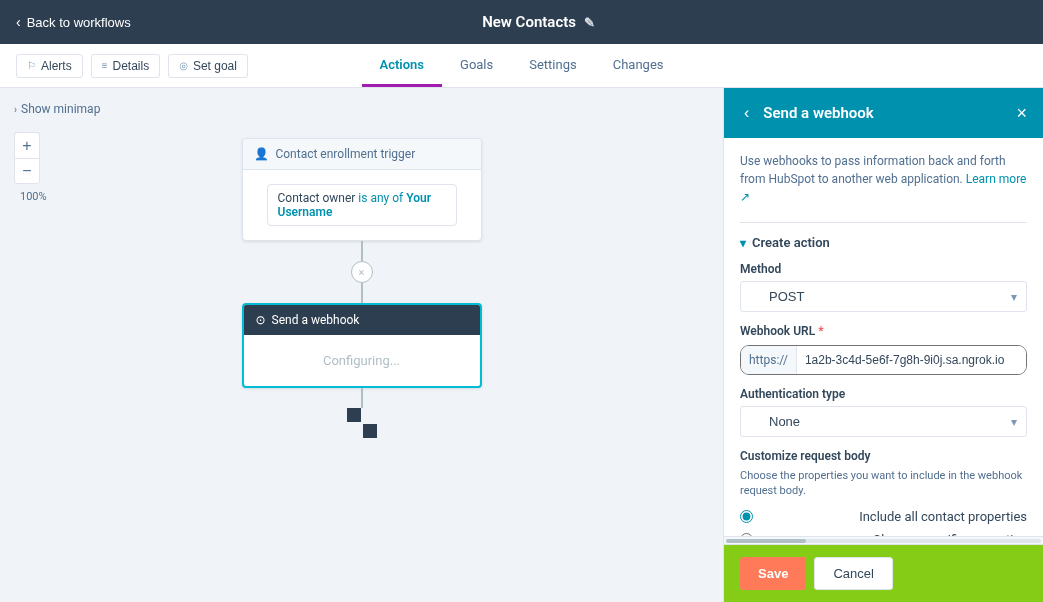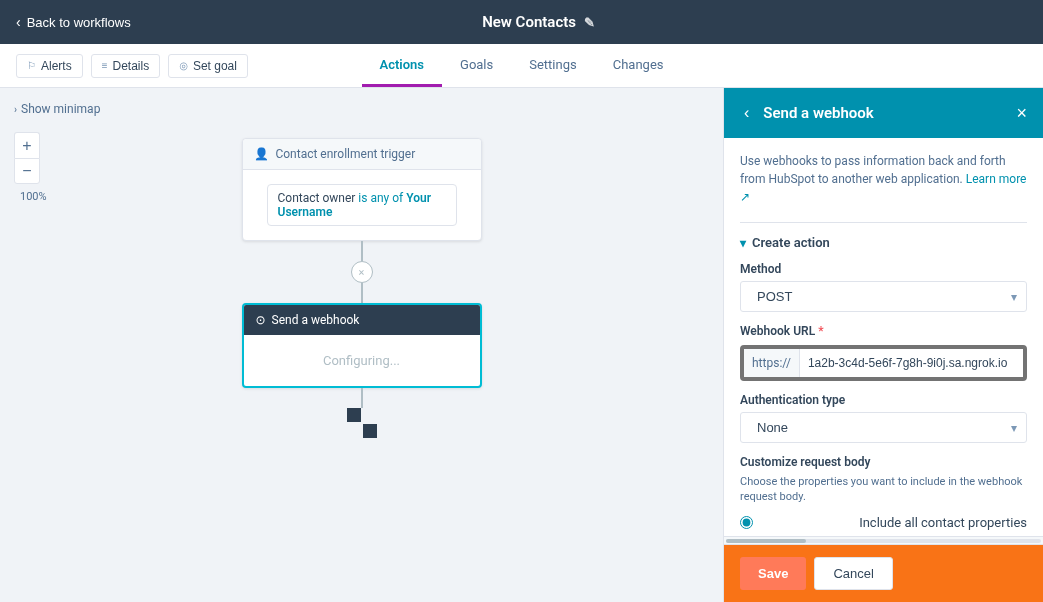--- a/index.html
+++ b/index.html
@@ -333,43 +333,43 @@
       margin-bottom: 5px;
       display: block;
     }
     .form-group { margin-bottom: 12px; }
 
     .select-wrapper {
       position: relative;
     }
     .form-select {
       width: 100%;
-      padding: 7px 30px 7px 16px;
+      padding: 7px 30px 7px 28px;
       border: 1px solid #dfe3eb;
       border-radius: 3px;
       font-size: 13px;
       color: #33475b;
       appearance: none;
       background: #fff;
       cursor: pointer;
     }
     .select-arrow {
       position: absolute;
       right: 10px;
       top: 50%;
       transform: translateY(-50%);
       color: #7c98b6;
       pointer-events: none;
       font-size: 12px;
     }
 
     .webhook-url-wrapper {
       display: flex;
-      border: 4px solid #737373;
-      border-radius: 4px;
+      border: 1px solid #737373;
+      border-radius: 9px;
       overflow: hidden;
       margin-top: 7px;
     }
     .url-prefix {
       background: #f5f8fa;
       padding: 7px 8px;
       font-size: 12px;
       color: #516f90;
       border-right: 1px solid #dfe3eb;
       white-space: nowrap;
@@ -403,21 +403,21 @@
       margin-bottom: 10px;
       line-height: 1.4;
     }
 
     
     .panel-footer {
       padding: 12px 16px;
       border-top: 1px solid #dfe3eb;
       display: flex;
       gap: 8px;
-      background: #f97316;
+      background: #84cc16;
     }
     .btn-save {
       padding: 8px 18px;
       background: #ff7a59;
       color: #fff;
       border: none;
       border-radius: 3px;
       font-size: 13px;
       font-weight: 600;
       cursor: pointer;

